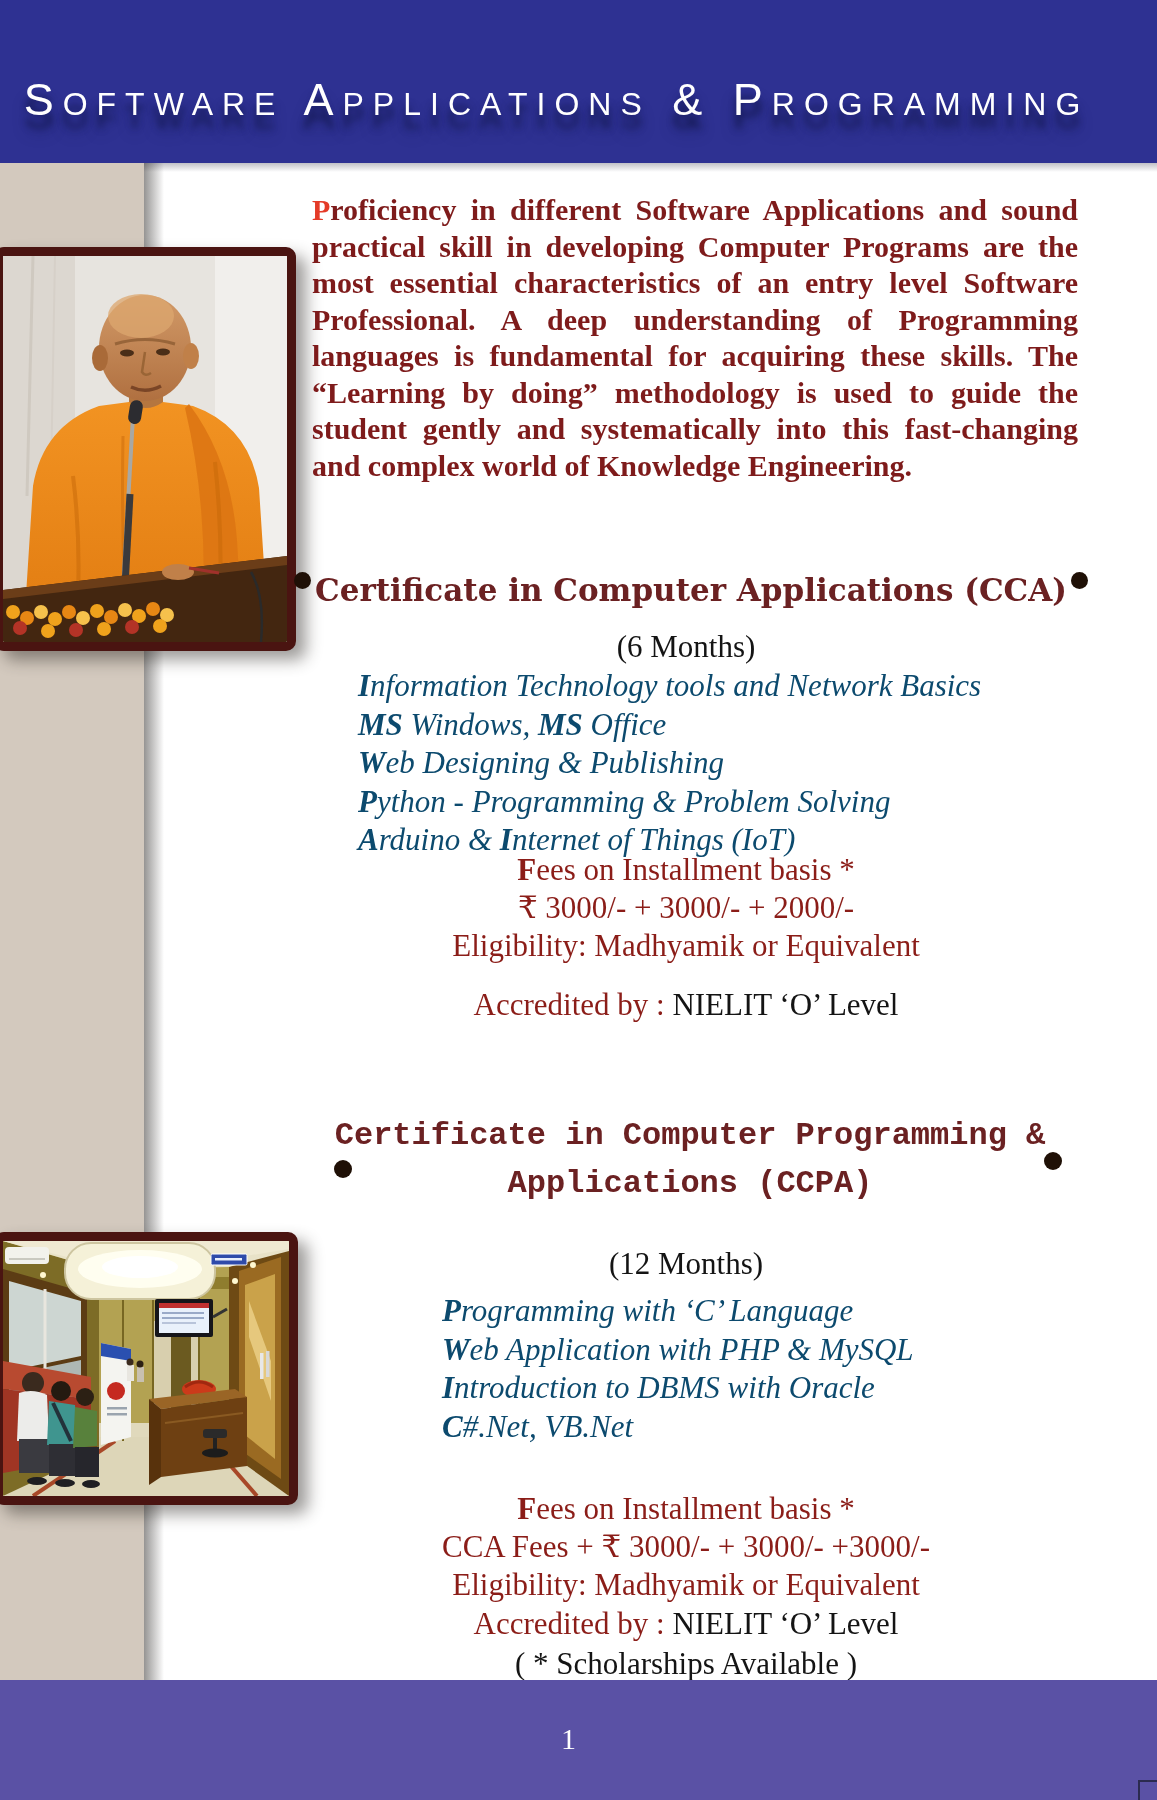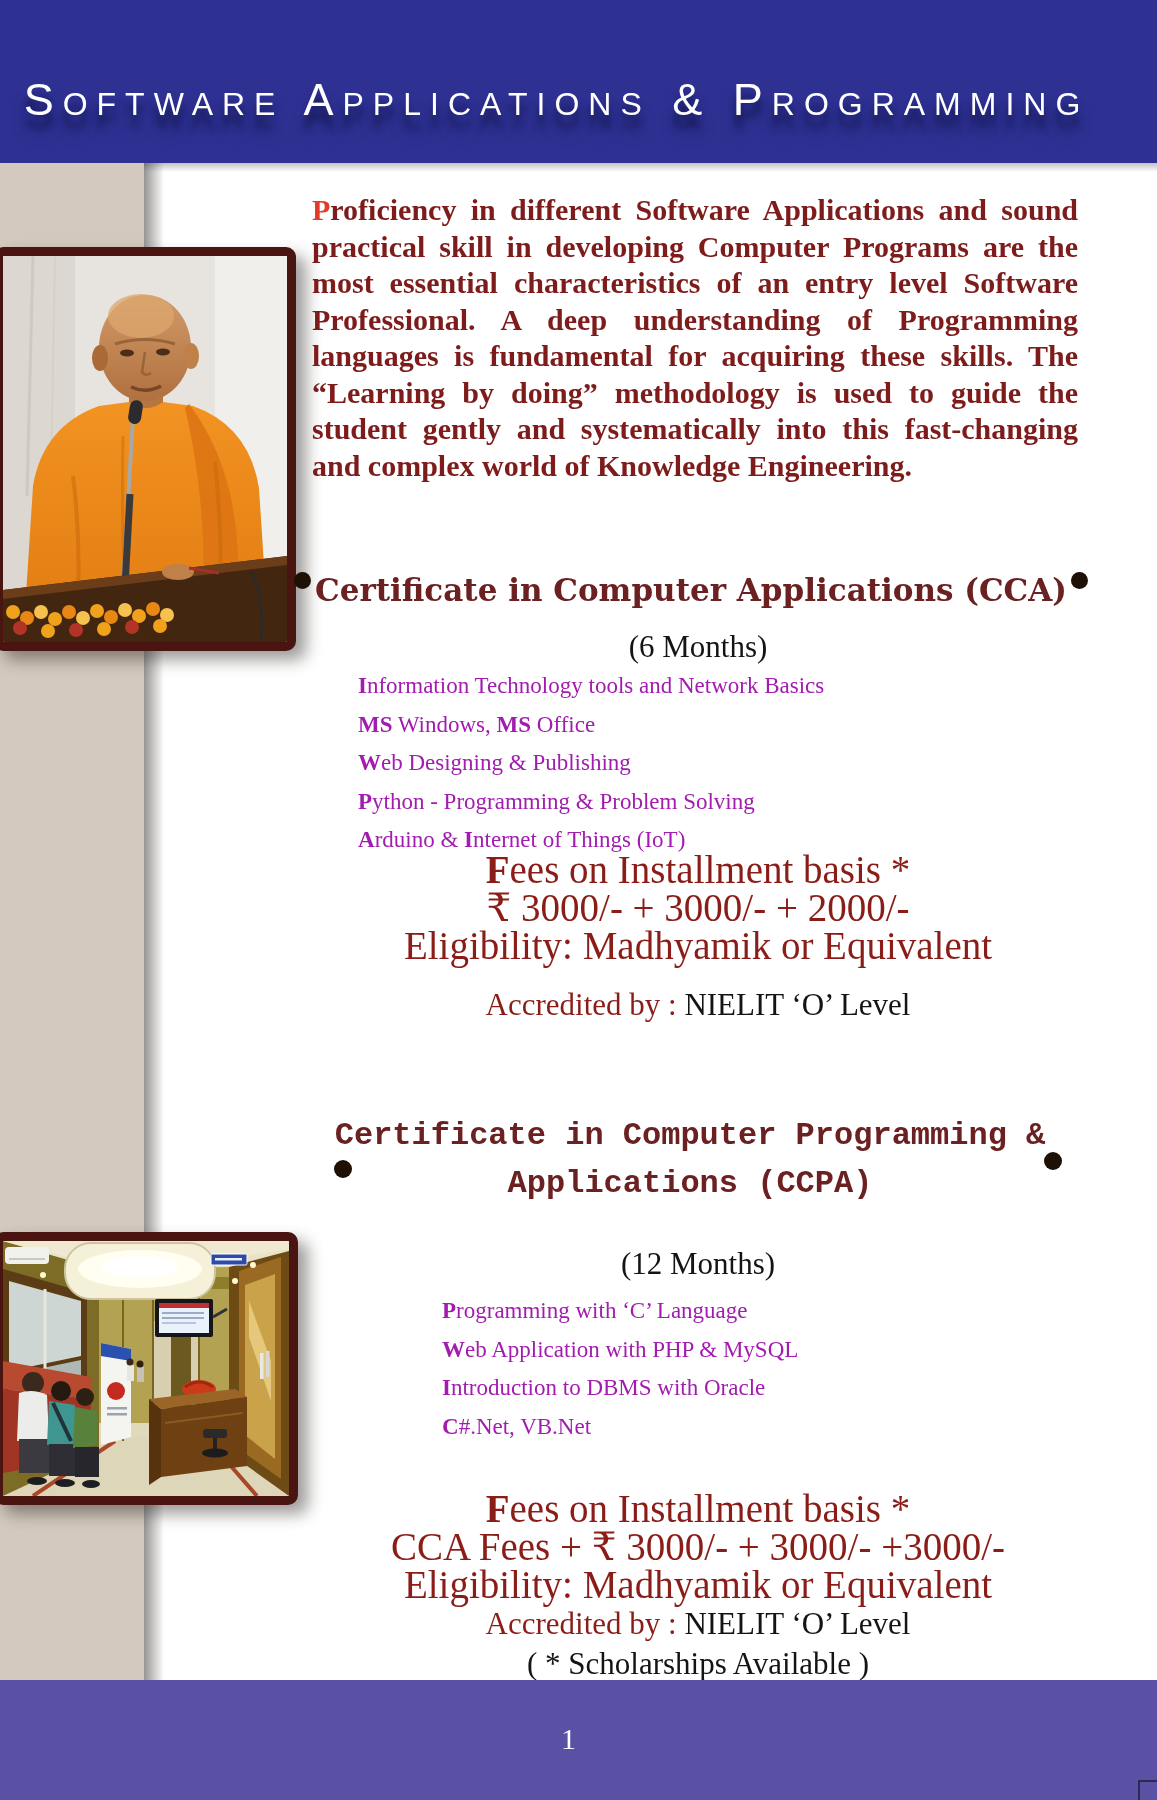--- a/index.html
+++ b/index.html
@@ -34,27 +34,27 @@
       text-align:justify;}
   .intro .lead{color:#e43b28;}
 
   
   .heading-row{position:absolute;left:294px;top:572px;width:792px;height:46px;
       display:flex;align-items:flex-start;justify-content:space-between;}
   .dot{width:17px;height:17px;border-radius:50%;background:#1f1006;flex:0 0 auto;}
   .course-title{flex:1;text-align:center;margin:0 4px;white-space:nowrap;
       font-family:"DejaVu Serif",serif;font-weight:bold;font-size:31px;color:#6b2122;}
 
-  .centerblock{position:absolute;left:308px;width:780px;text-align:center;}
+  .centerblock{position:absolute;left:296px;width:780px;text-align:center;}
   .duration{font-size:31px;color:#141414;}
   .cca-duration{top:629px;}
-  .topics{position:absolute;font-size:23px;color:#a21caf;line-height:38.5px;}
+  .topics{position:absolute;font-size:31px;color:#0c4a6e;line-height:38.5px;font-style:italic;}
   .cca-topics{left:358px;top:667px;}
   .topics .bld{font-weight:bold;}
-  .fees{font-size:39px;color:#8b1d18;line-height:38px;}
+  .fees{font-size:31px;color:#8b1d18;line-height:38px;}
   .fees .bld{font-weight:bold;}
   .cca-fees{top:851px;}
   .accredited{font-size:31px;}
   .accredited .red{color:#8b1d18;}
   .accredited .blk{color:#141414;}
   .cca-accredited{top:987px;}
 
   .ccpa-heading{position:absolute;left:300px;top:1112px;width:780px;text-align:center;
       font-family:Liberation Mono, monospace;font-weight:bold;font-size:32px;color:#6b2122;
       line-height:48px;}

